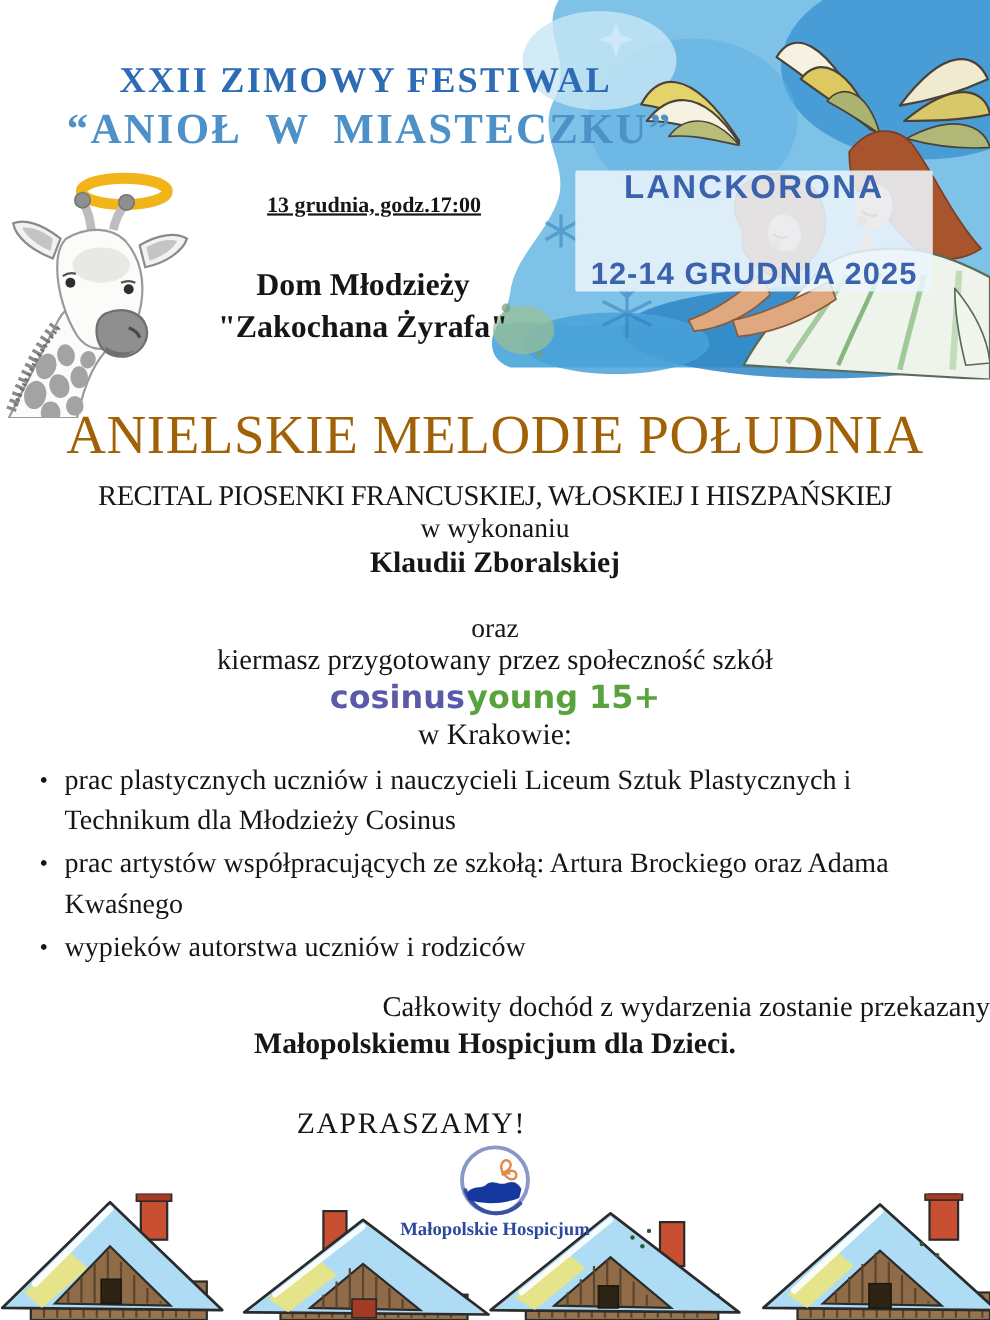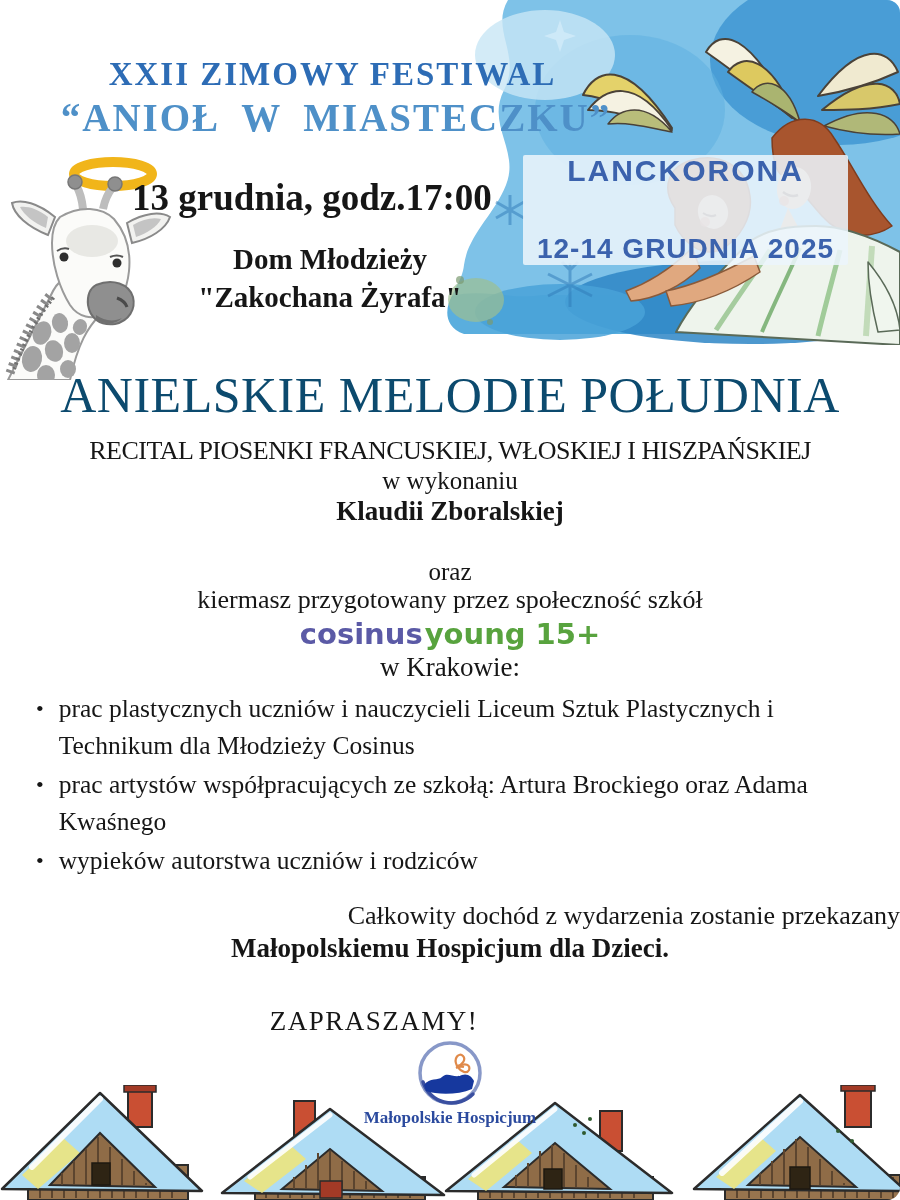--- a/index.html
+++ b/index.html
@@ -1,40 +1,40 @@
 <!DOCTYPE html>
 <html><head>
 <meta charset="utf-8">
 <style>
   html,body{margin:0;padding:0;background:#ffffff;}
   #poster{
     position:relative;width:900px;height:1200px;background:#ffffff;
-    overflow:hidden;font-family:"Liberation Serif",serif;color:#161616;border-radius:13px;
+    overflow:hidden;font-family:"Liberation Serif",serif;color:#161616;
   }
   .abs{position:absolute;}
   .ctr{text-align:center;}
   .z2{z-index:2;}
   
   #festival-line1{top:56px;left:0;width:665px;font-size:33px;font-weight:bold;
     color:#2d6cb5;letter-spacing:2px;z-index:3;}
   #festival-line2{top:95px;left:0;width:672px;font-size:39px;font-weight:bold;
     color:#4e90c8;letter-spacing:2px;word-spacing:10px;z-index:3;}
   
   #location-badge{top:155px;left:523px;width:325px;height:110px;
     background:rgba(236,245,252,0.87);z-index:3;display:flex;flex-direction:column;
     justify-content:space-between;align-items:center;font-family:"Liberation Sans",sans-serif;
     color:#3b62ad;border-radius:2px;}
   #badge-line1{font-size:30px;font-weight:bold;letter-spacing:2px;line-height:32px;}
   #badge-line2{font-size:28px;font-weight:bold;letter-spacing:1px;line-height:32px;}
   
-  #event-datetime{top:176px;left:7px;width:610px;font-size:37px;font-weight:bold;}
+  #event-datetime{top:176px;left:35px;width:610px;font-size:20px;font-weight:bold;text-decoration:underline;}
   #venue-line1{top:243px;left:30px;width:600px;font-size:29px;font-weight:bold;}
   #venue-line2{top:281px;left:30px;width:600px;font-size:29px;font-weight:bold;}
   
-  #main-title{top:366px;left:0;width:900px;font-size:50px;letter-spacing:0.5px;color:#0c4a6e;}
+  #main-title{top:366px;left:0;width:900px;font-size:50px;letter-spacing:0.5px;color:#a16207;}
   #subtitle{top:436px;left:0;width:900px;font-size:26px;letter-spacing:-0.5px;}
   #performed-by{top:467px;left:0;width:900px;font-size:25px;}
   #performer{top:496px;left:0;width:900px;font-size:27px;font-weight:bold;}
   #oraz-line{top:558px;left:0;width:900px;font-size:25px;}
   #fair-line{top:585px;left:0;width:900px;font-size:26px;text-align:center;}
   #cosinus-line{top:617px;left:0;width:900px;font-family:"DejaVu Sans",sans-serif;
     font-size:29px;font-weight:bold;letter-spacing:0;}
   #cosinus-part1{color:#5b5aa6;}
   #cosinus-part2{color:#58a33e;margin-left:2px;}
   #cosinus-part3{color:#58a33e;margin-left:10px;}

